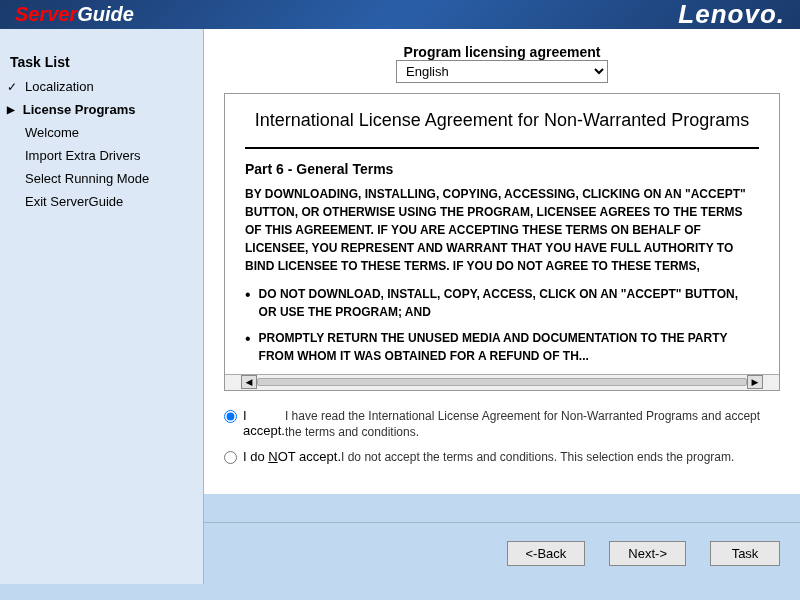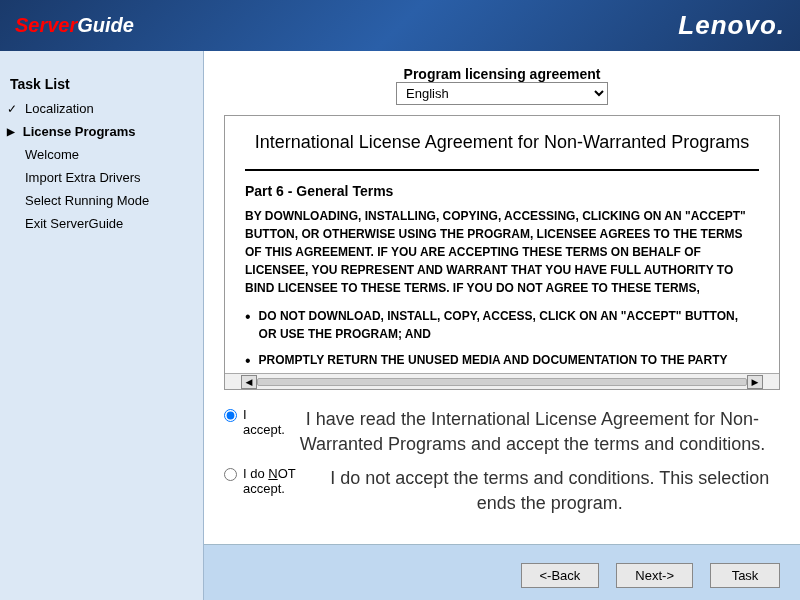--- a/index.html
+++ b/index.html
@@ -8,21 +8,21 @@
       height: 600px;
       font-family: Arial, sans-serif;
       font-size: 13px;
       overflow: hidden;
       background: #c0d8f0;
     }
 
     
     .header {
       background: linear-gradient(135deg, #1a3a6b 0%, #2a5fa8 50%, #1a3a6b 100%);
-      height: 51px;
+      height: 29px;
       display: flex;
       align-items: center;
       justify-content: space-between;
       padding: 0 15px;
     }
     .header-logo-text {
       color: white;
       font-size: 20px;
       font-weight: bold;
       font-style: italic;
@@ -224,39 +224,39 @@
       flex-shrink: 0;
     }
     .radio-label-group {
       display: flex;
     }
     .radio-label {
       font-size: 13px;
       color: #000;
     }
     .radio-desc {
-      font-size: 18px;
+      font-size: 12px;
       color: #333;
       line-height: 1.4;
-      text-align: center;
     }
     .underline {
       text-decoration: underline;
     }
 
     
     .footer {
       background: #c0d8f0;
       border-top: 1px solid #a0b8c8;
       height: 62px;
       display: flex;
       align-items: center;
       justify-content: flex-end;
       padding: 0 20px;
-      gap: 17px;
+      gap: 24px;
+      margin-top: 28px;
     }
     .footer-btn {
       padding: 4px 18px;
       font-size: 13px;
       background: #e8e8e8;
       border: 1px solid #888;
       cursor: pointer;
       min-width: 70px;
     }
 

